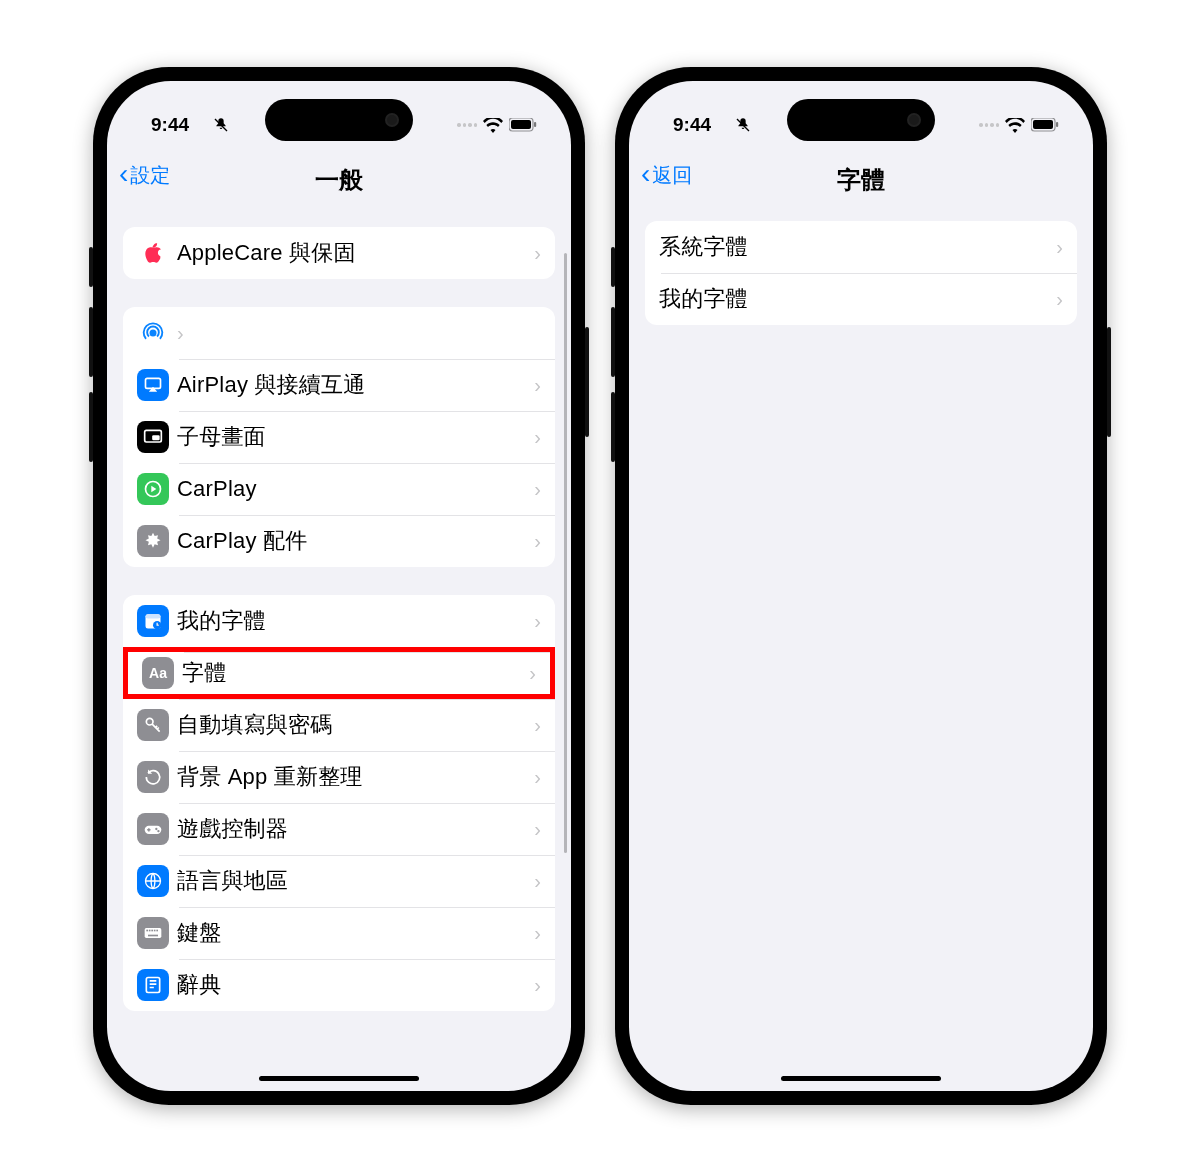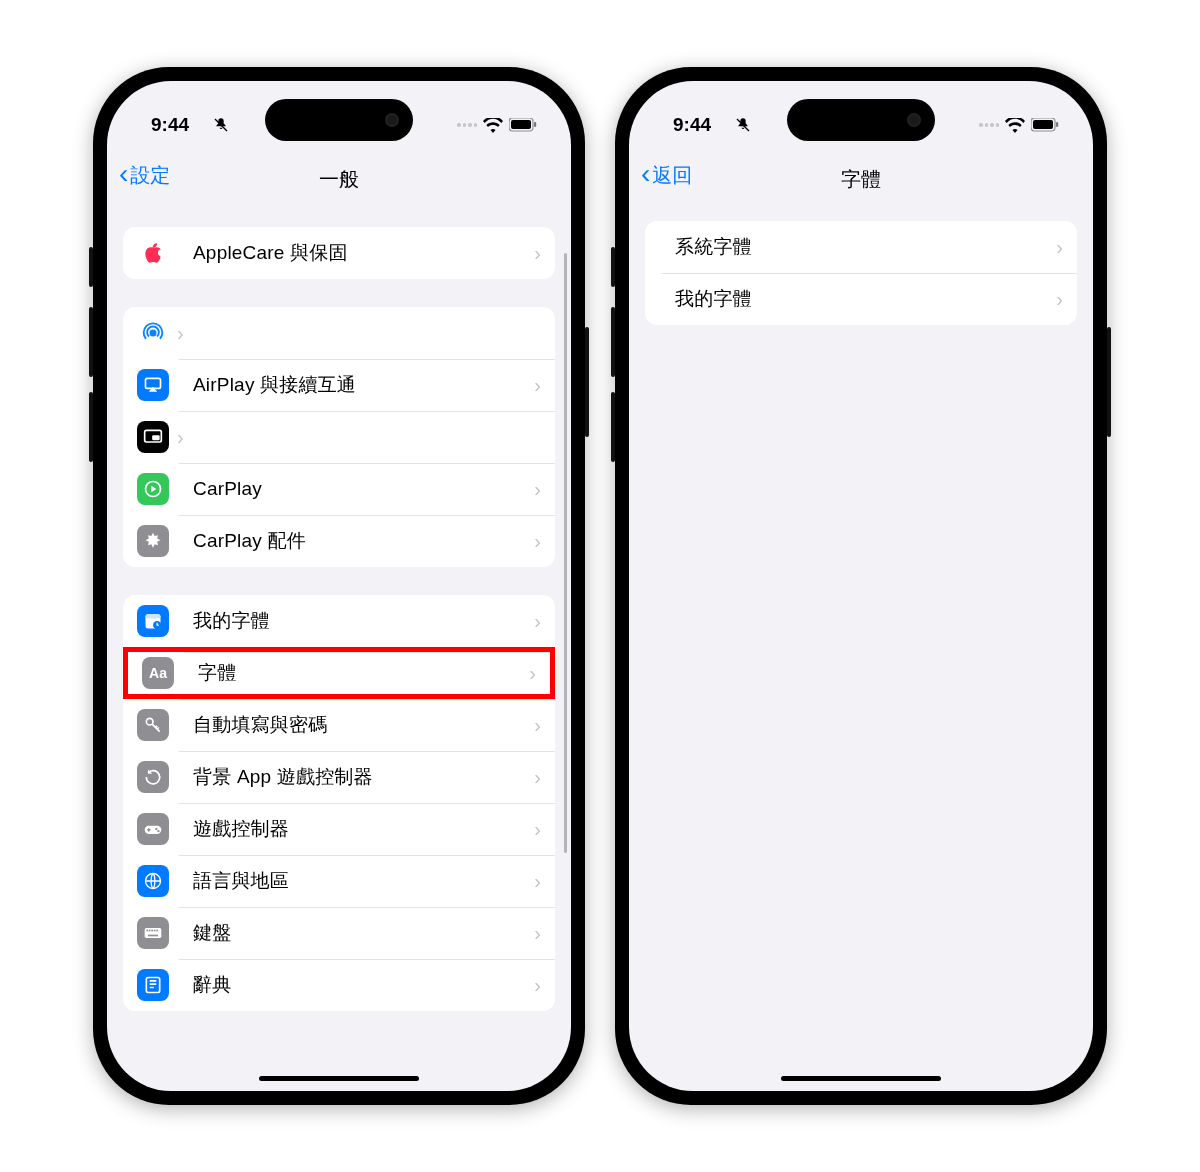--- a/index.html
+++ b/index.html
@@ -87,22 +87,22 @@
     align-items: center;
     color: #007aff;
     font-size: 20px;
     gap: 2px;
   }
   .chev-left { font-size: 28px; font-weight:500; line-height:1; margin-top:-2px;}
   .nav-title {
     position: absolute;
     left: 50%;
     transform: translateX(-50%);
-    font-size: 20px;
-    font-weight: 400;
+    font-size: 24px;
+    font-weight: 700;
     margin-top: 9px;
   }
   .content {
     flex: 1;
     overflow: hidden;
     padding: 0 16px;
     position:relative;
   }
   .scroll-hint{
     position:absolute; right:4px; top:54px; width:3px; height:600px; background:rgba(0,0,0,0.25); border-radius:2px;
@@ -139,24 +139,23 @@
     display: flex;
     align-items: center;
     justify-content: center;
     flex-shrink: 0;
     color: #fff;
     font-size: 15px;
     font-weight: 600;
   }
   .row-label {
     flex: 1;
-    font-size: 19px;
+    font-size: 22px;
     letter-spacing: 0.2px;
     color: #000;
-    margin-left: 16px;
   }
   .chev-right { color:#c5c5c7; font-size:20px; font-weight:500; }
   .highlight-box {
     border: 5px solid #ff0000;
   }
   .home-indicator {
     position:absolute;
     bottom:10px; left:50%; transform:translateX(-50%);
     width:160px; height:5px; background:#000; border-radius:3px;
   }
@@ -254,20 +253,21 @@
             <div class="row-label">AirPlay 與接續互通</div>
             <div class="chev-right">›</div>
           </div>
           <div class="row">
             <div class="icon-box bg-black">
               <svg width="20" height="20" viewBox="0 0 24 24">
                 <rect x="2" y="4" width="20" height="14" rx="2" fill="none" stroke="#fff" stroke-width="2"></rect>
                 <rect x="11" y="10" width="9" height="6" rx="1.5" fill="#fff"></rect>
               </svg>
             </div>
+            <div class="row-label">子母畫面</div>
             <div class="chev-right">›</div>
           </div>
           <div class="row">
             <div class="icon-box bg-green">
               <svg width="20" height="20" viewBox="0 0 24 24">
                 <circle cx="12" cy="12" r="9" fill="none" stroke="#fff" stroke-width="2"></circle>
                 <path fill="#fff" d="M10 8l6 4-6 4z"></path>
               </svg>
             </div>
             <div class="row-label">CarPlay</div>
@@ -313,21 +313,21 @@
             <div class="row-label">自動填寫與密碼</div>
             <div class="chev-right">›</div>
           </div>
           <div class="row">
             <div class="icon-box bg-gray">
               <svg width="20" height="20" viewBox="0 0 24 24">
                 <path fill="none" stroke="#fff" stroke-width="2" d="M4 12a8 8 0 1 0 2-5"></path>
                 <path fill="#fff" d="M6 3v5h5z"></path>
               </svg>
             </div>
-            <div class="row-label">背景 App 遊戲控制器</div>
+            <div class="row-label">背景 App 重新整理</div>
             <div class="chev-right">›</div>
           </div>
           <div class="row">
             <div class="icon-box bg-gray">
               <svg width="22" height="20" viewBox="0 0 24 24">
                 <rect x="2" y="8" width="20" height="10" rx="5" fill="#fff"></rect>
                 <circle cx="16" cy="12" r="1.4" fill="#8e8e93"></circle>
                 <circle cx="18.5" cy="14.5" r="1.4" fill="#8e8e93"></circle>
                 <path stroke="#8e8e93" stroke-width="1.8" d="M7 11v4m-2-2h4"></path>
               </svg>

